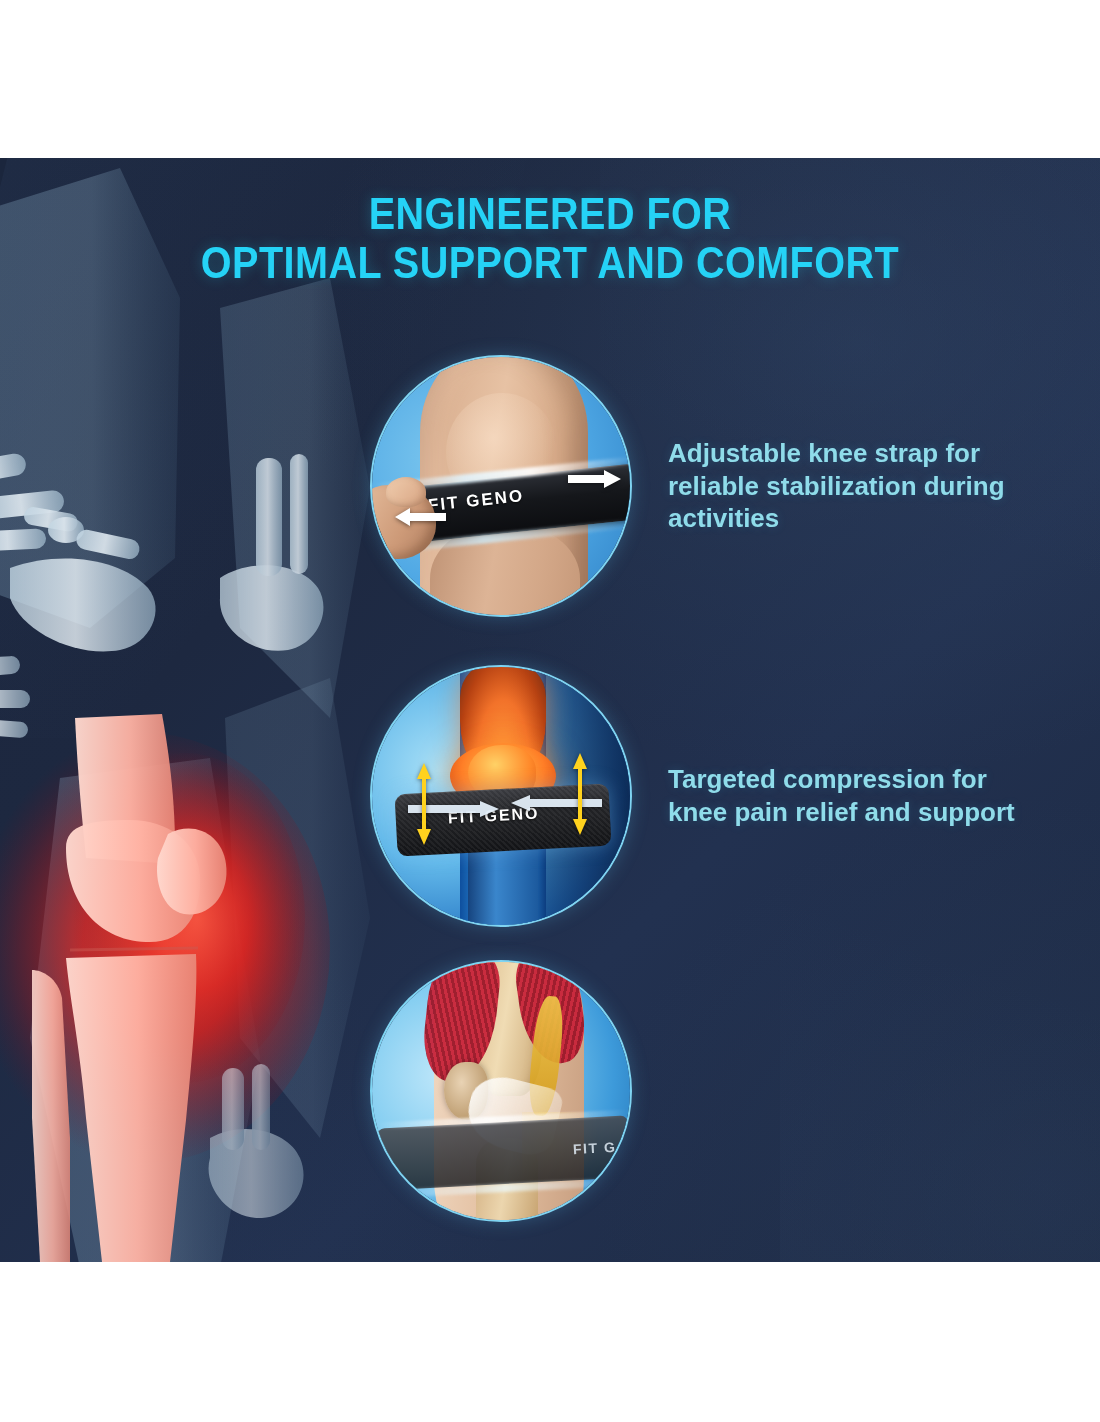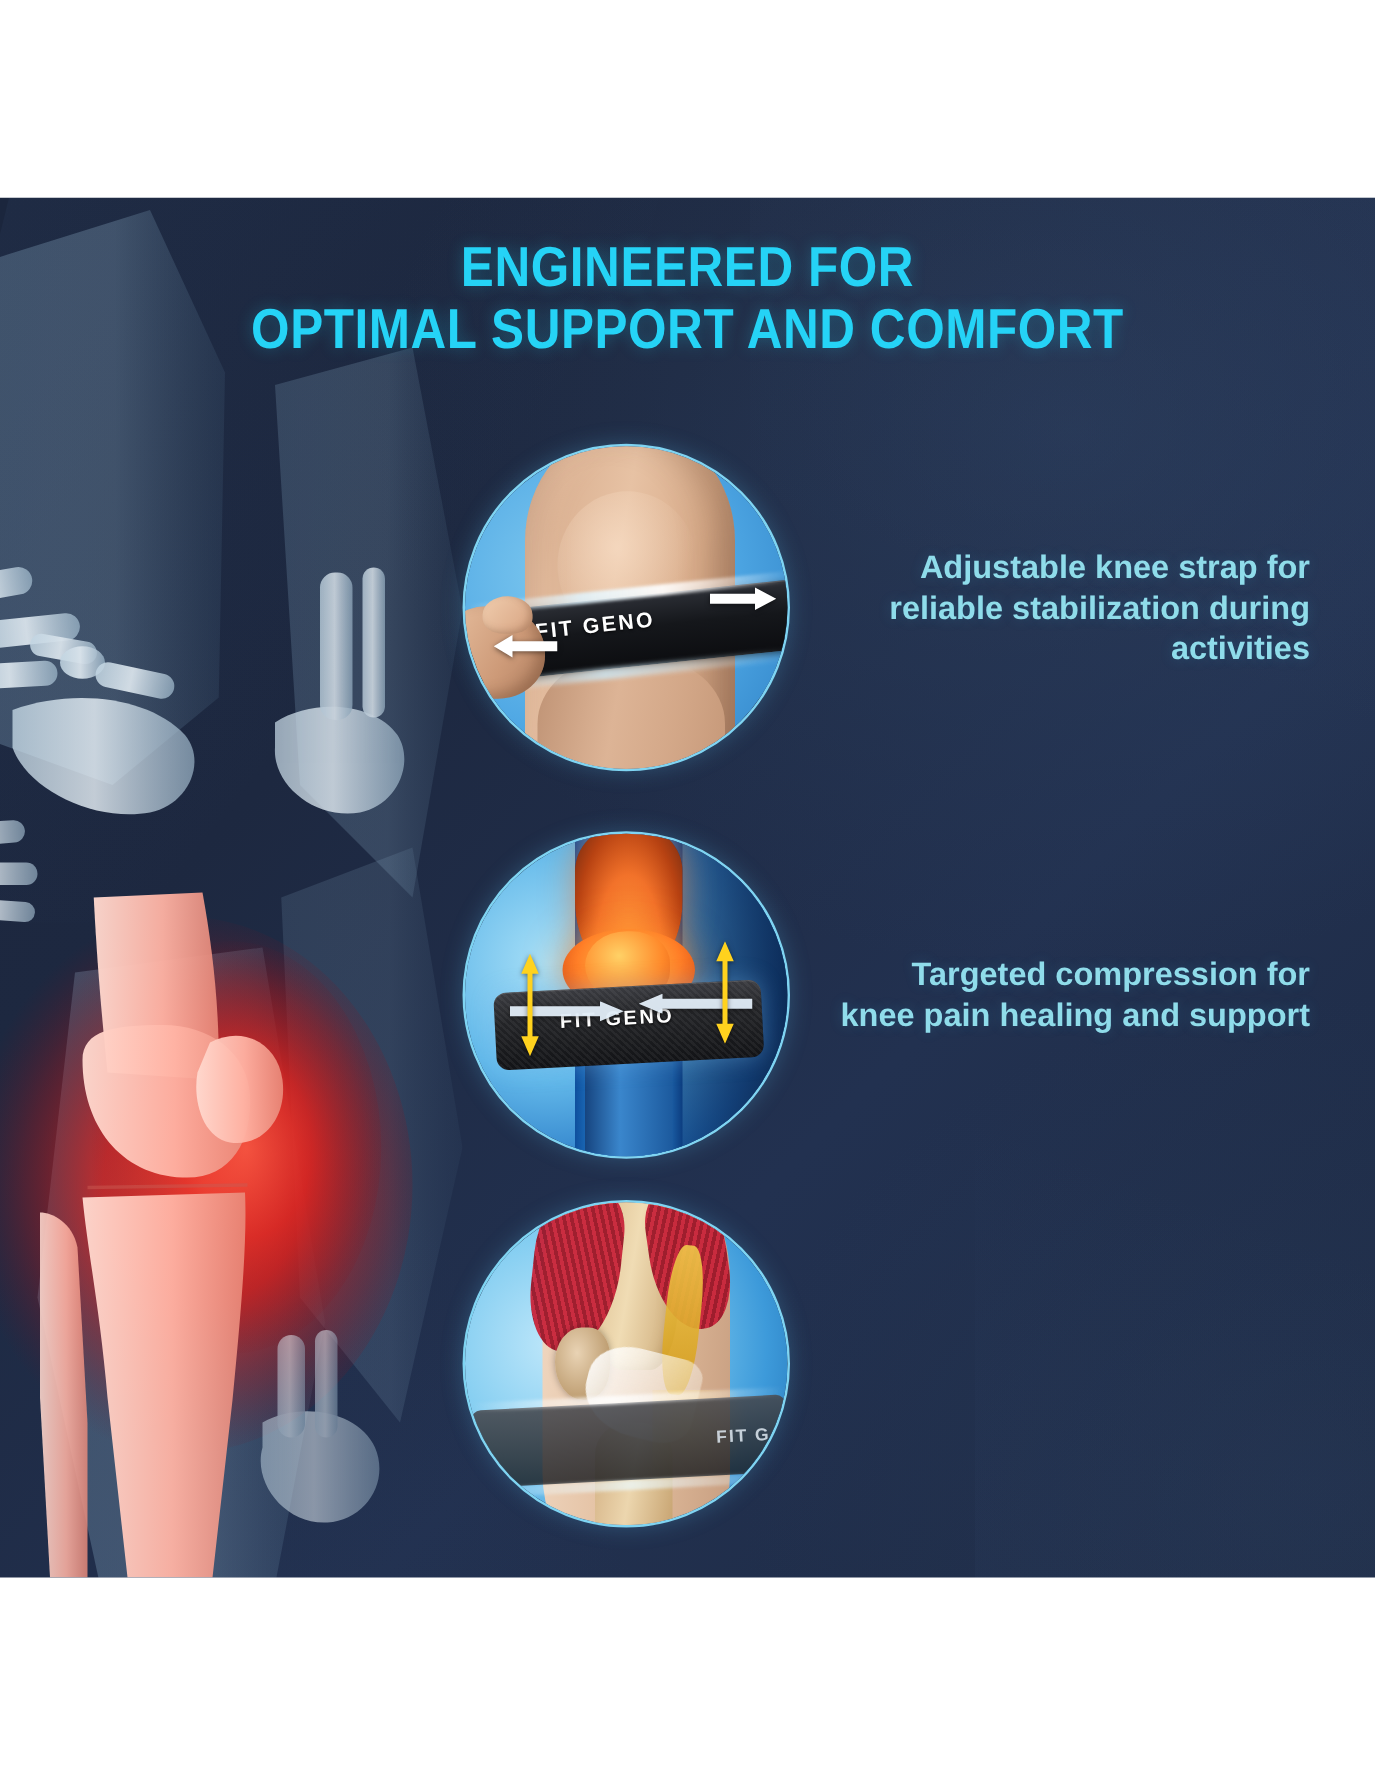--- a/index.html
+++ b/index.html
@@ -45,21 +45,21 @@
     font-family:"Liberation Sans Narrow","Liberation Sans",sans-serif;
     transform:scaleX(.88); transform-origin:center; }
   #headline .l1 { font-size:45px; }
   #headline .l2 { font-size:45px; }
 
   
   .feature { position:absolute; left:0; width:1100px; display:flex; align-items:center; z-index:20; }
   .feature .media { position:relative; width:262px; height:262px; margin-left:370px; flex:0 0 262px; }
   .feature .caption { margin-left:36px; width:380px;
     color:#8fdcea; font-size:26px; font-weight:700; line-height:1.26;
-    text-shadow:0 0 10px rgba(60,170,210,.22);text-align:right; }
+    text-shadow:0 0 10px rgba(60,170,210,.22); }
 
   #feature-1 { top:197px; }
   #feature-2 { top:507px; }
   #feature-3 { top:802px; }
 
   
   .circle { position:absolute; inset:0; border-radius:50%; overflow:hidden;
     border:2px solid #7fd4f2; box-shadow:0 0 18px rgba(90,190,240,.25); }
   .circle .inner { position:absolute; inset:0; }
 
@@ -328,21 +328,21 @@
               </svg>
             </div>
             <div class="arrow-w" style="left:200px;top:86px;z-index:8;">
               <svg width="16" height="82" viewBox="0 0 16 82">
                 <path d="M8,0 L15,16 L10,16 L10,66 L15,66 L8,82 L1,66 L6,66 L6,16 L1,16 Z" fill="#ffd21e"></path>
               </svg>
             </div>
           </div>
         </div>
       </div>
-      <div class="caption">Targeted compression for knee pain healing and support</div>
+      <div class="caption">Targeted compression for knee pain relief and support</div>
     </div>
 
     <div class="feature" id="feature-3">
       <div class="media">
         <div class="circle">
           <div class="inner">
             <div class="c3-bg"></div>
             <div class="c3-skin"></div>
             <div class="c3-bone-up"></div>
             <div class="c3-bone-low"></div>

